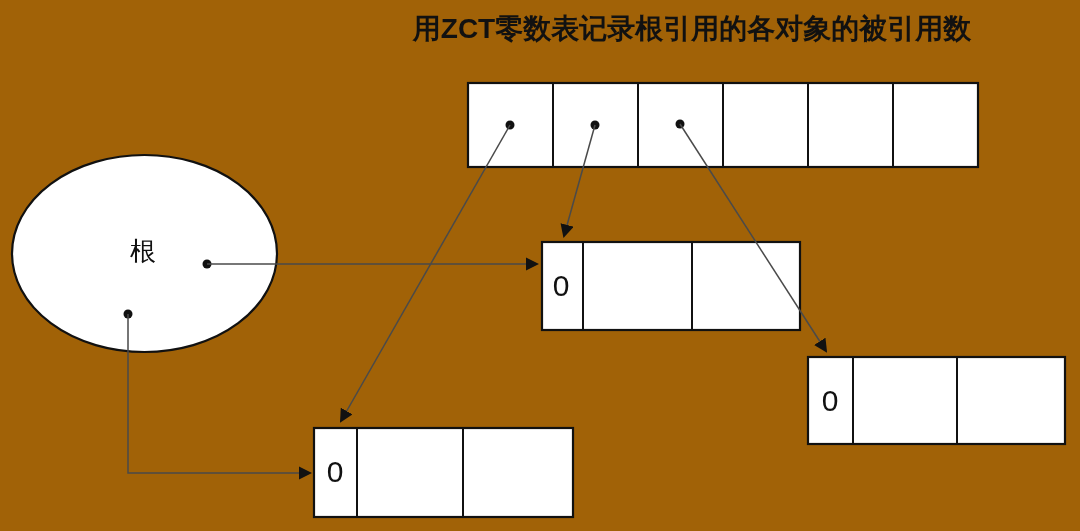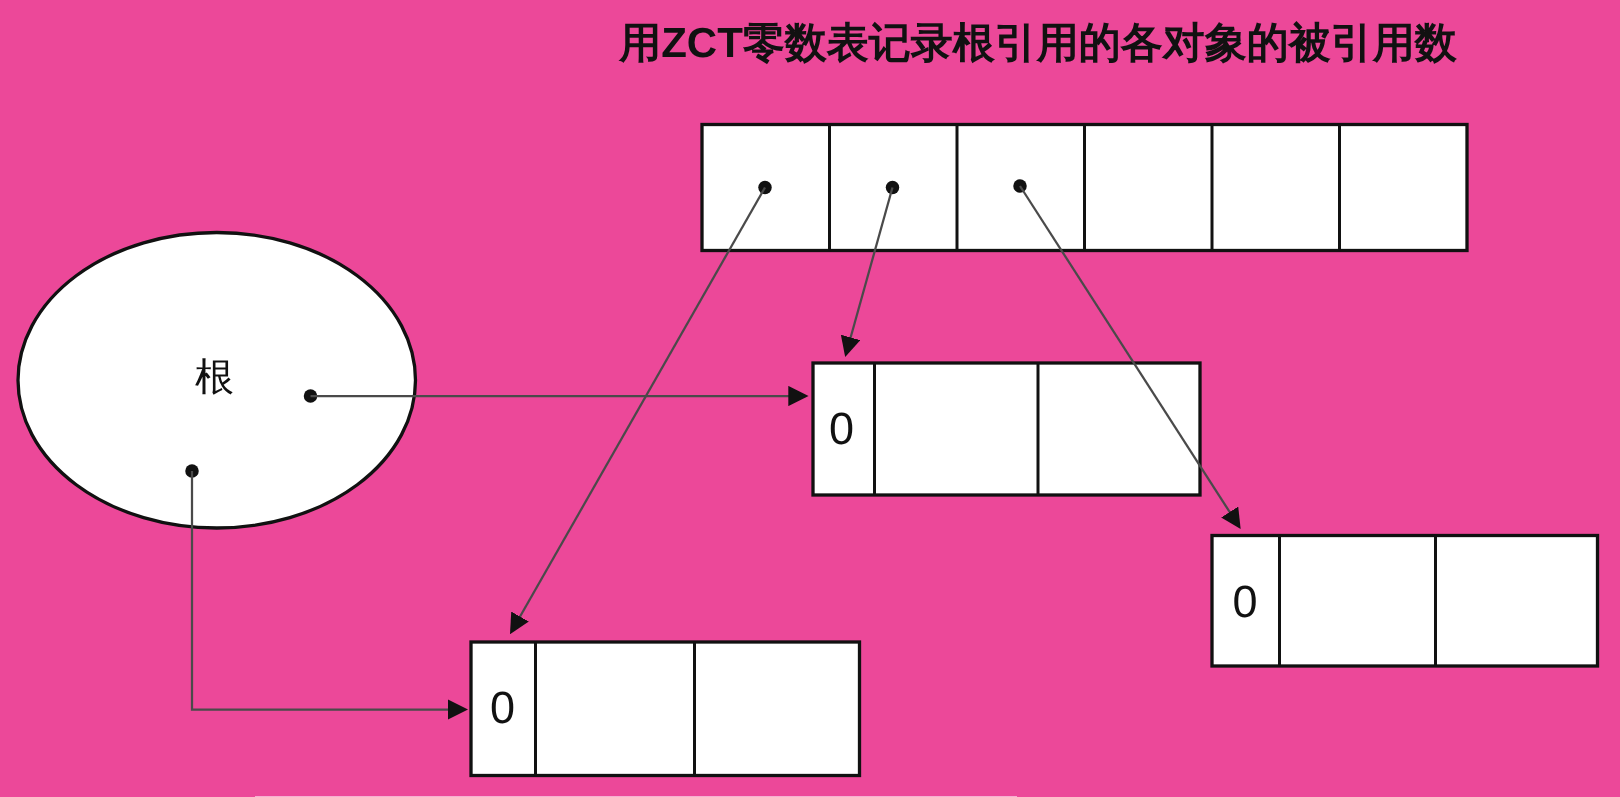--- a/index.html
+++ b/index.html
@@ -4,21 +4,21 @@
 <style>
   html, body {
     margin: 0;
     padding: 0;
     background: #ffffff;
   }
   .canvas {
     position: relative;
     width: 1080px;
     height: 531px;
-    background: #ec4899;
+    background: #a16207;
     overflow: hidden;
     font-family: "Liberation Sans", sans-serif;
   }
   svg { display: block; }
   .title-text {
     font-family: "Liberation Sans", sans-serif;
     font-size: 28px;
     font-weight: 600;
     fill: #111111;
   }

